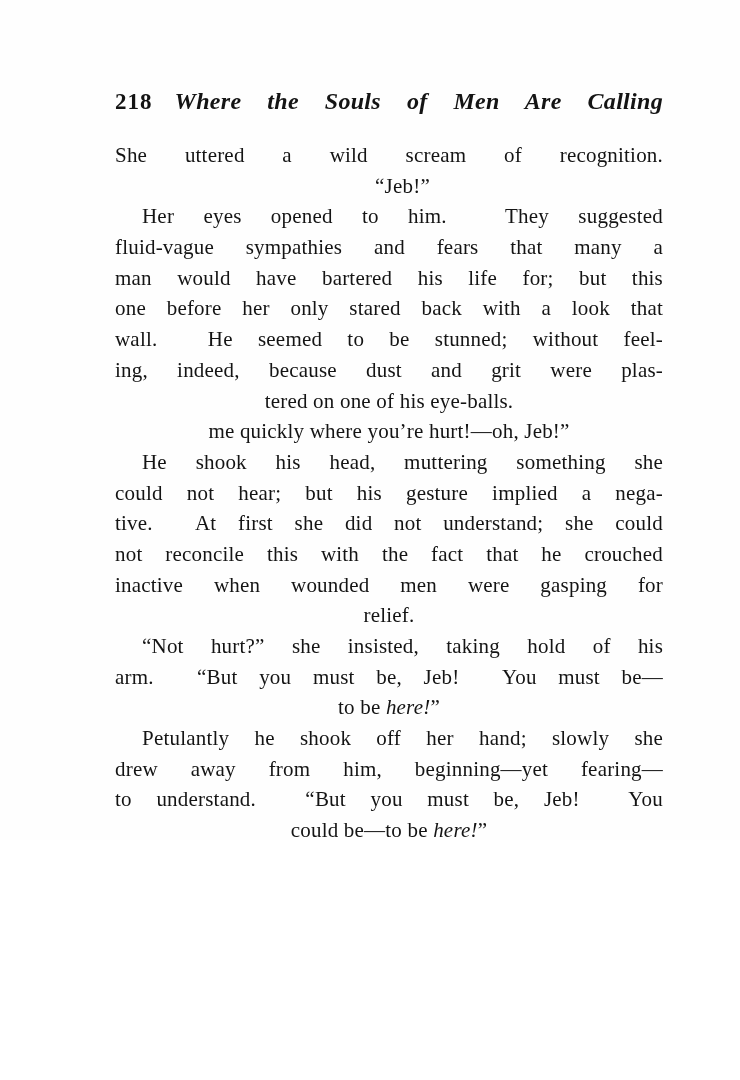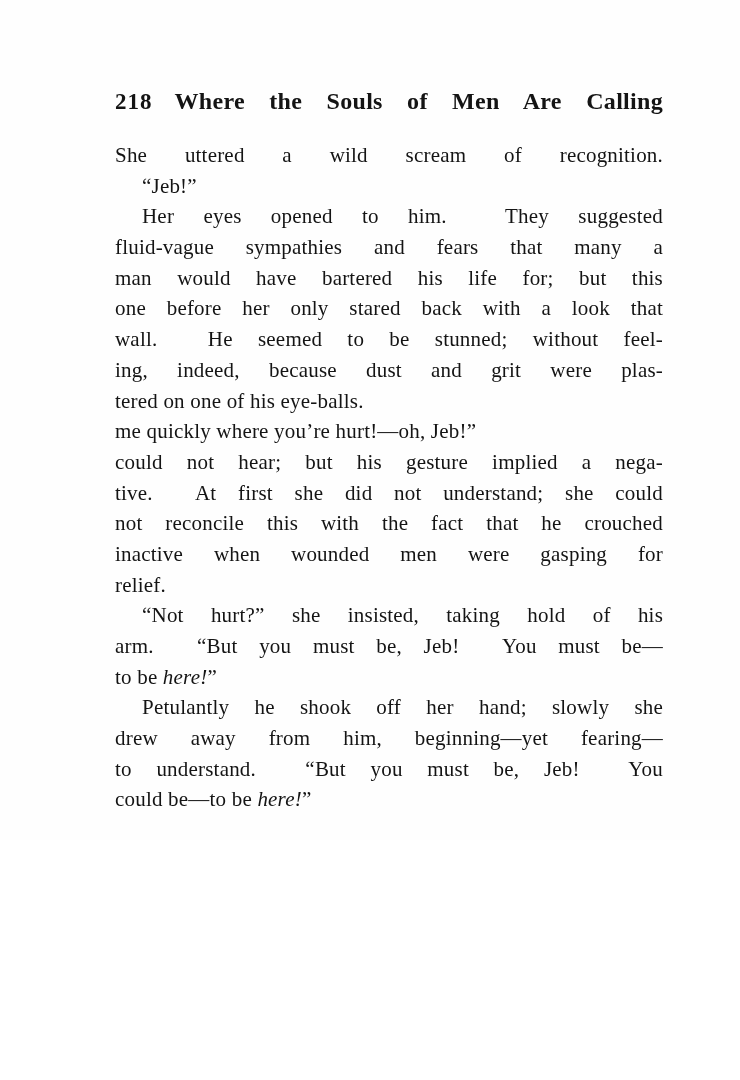--- a/index.html
+++ b/index.html
@@ -31,34 +31,35 @@
   }
   .page-number {
     font-size: 23px;
     letter-spacing: 1px;
     flex: 0 0 auto;
   }
   .running-title {
     flex: 1 1 auto;
     margin-left: 22px;
     font-size: 24px;
+    font-style: italic;
     text-align: justify;
     text-align-last: justify;
     letter-spacing: 0.3px;
   }
   .text-body {
     font-size: 21px;
     font-weight: normal;
     line-height: 30.7px;
     letter-spacing: 0.2px;
   }
   .line {
     height: 30.7px;
     white-space: pre-wrap;
-    text-align: left;
+    text-align: center;
   }
   .line.just {
     text-align: justify;
     text-align-last: justify;
   }
   .line.indent {
     text-indent: 27px;
   }
   .it {
     font-style: italic;
@@ -77,20 +78,21 @@
         <div class="line just"><span>She uttered a wild scream of recognition.</span></div>
         <div class="line indent"><span>“Jeb!”</span></div>
         <div class="line indent just"><span>Her eyes opened to him.&nbsp; They suggested</span></div>
         <div class="line just"><span>fluid-vague sympathies and fears that many a</span></div>
         <div class="line just"><span>man would have bartered his life for; but this</span></div>
         <div class="line just"><span>one before her only stared back with a look that</span></div>
         <div class="line just"><span>wall.&nbsp; He seemed to be stunned; without feel-</span></div>
         <div class="line just"><span>ing, indeed, because dust and grit were plas-</span></div>
         <div class="line"><span>tered on one of his eye-balls.</span></div>
         <div class="line"><span>me quickly where you’re hurt!—oh, Jeb!”</span></div>
+        <div class="line indent just"><span>He shook his head, muttering something she</span></div>
         <div class="line just"><span>could not hear; but his gesture implied a nega-</span></div>
         <div class="line just"><span>tive.&nbsp; At first she did not understand; she could</span></div>
         <div class="line just"><span>not reconcile this with the fact that he crouched</span></div>
         <div class="line just"><span>inactive when wounded men were gasping for</span></div>
         <div class="line"><span>relief.</span></div>
         <div class="line indent just"><span>“Not hurt?” she insisted, taking hold of his</span></div>
         <div class="line just"><span>arm.&nbsp; “But you must be, Jeb!&nbsp; You must be—</span></div>
         <div class="line"><span>to be </span><span class="it">here!</span><span>”</span></div>
         <div class="line indent just"><span>Petulantly he shook off her hand; slowly she</span></div>
         <div class="line just"><span>drew away from him, beginning—yet fearing—</span></div>

